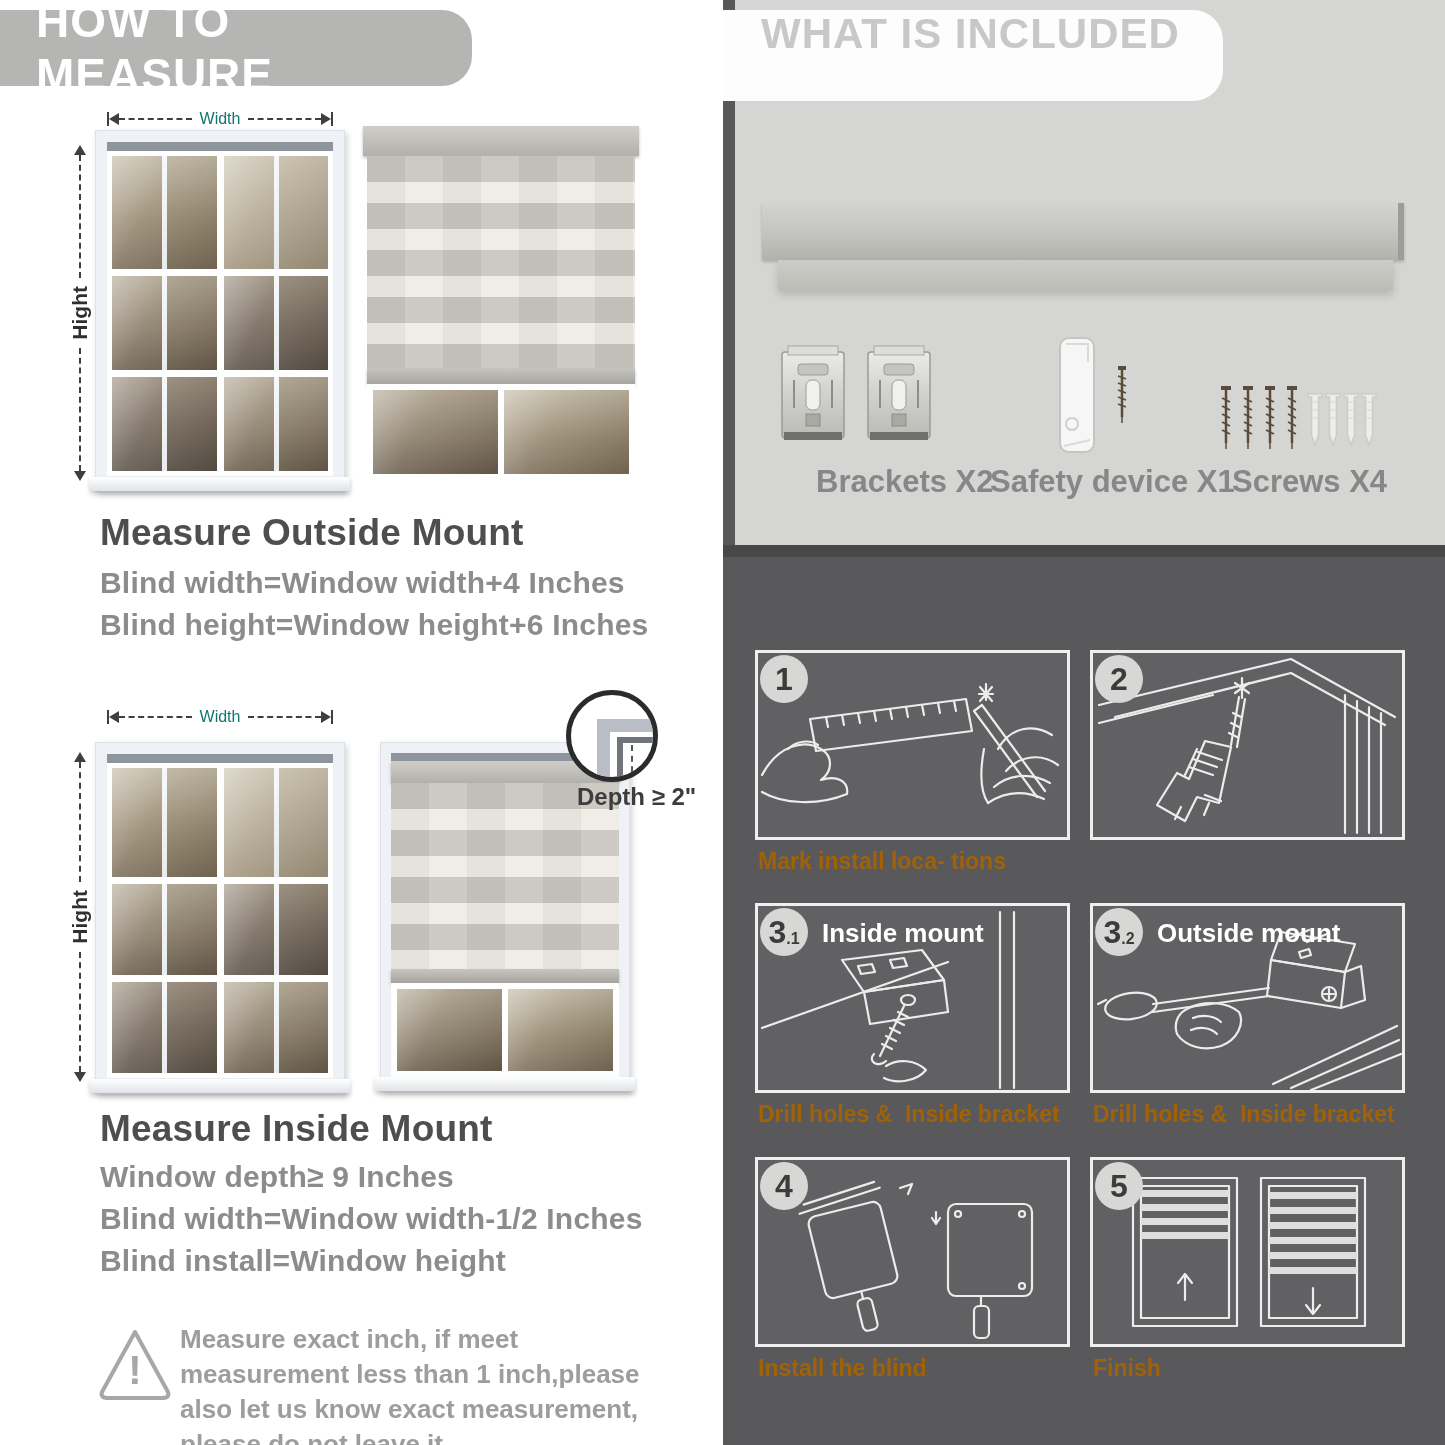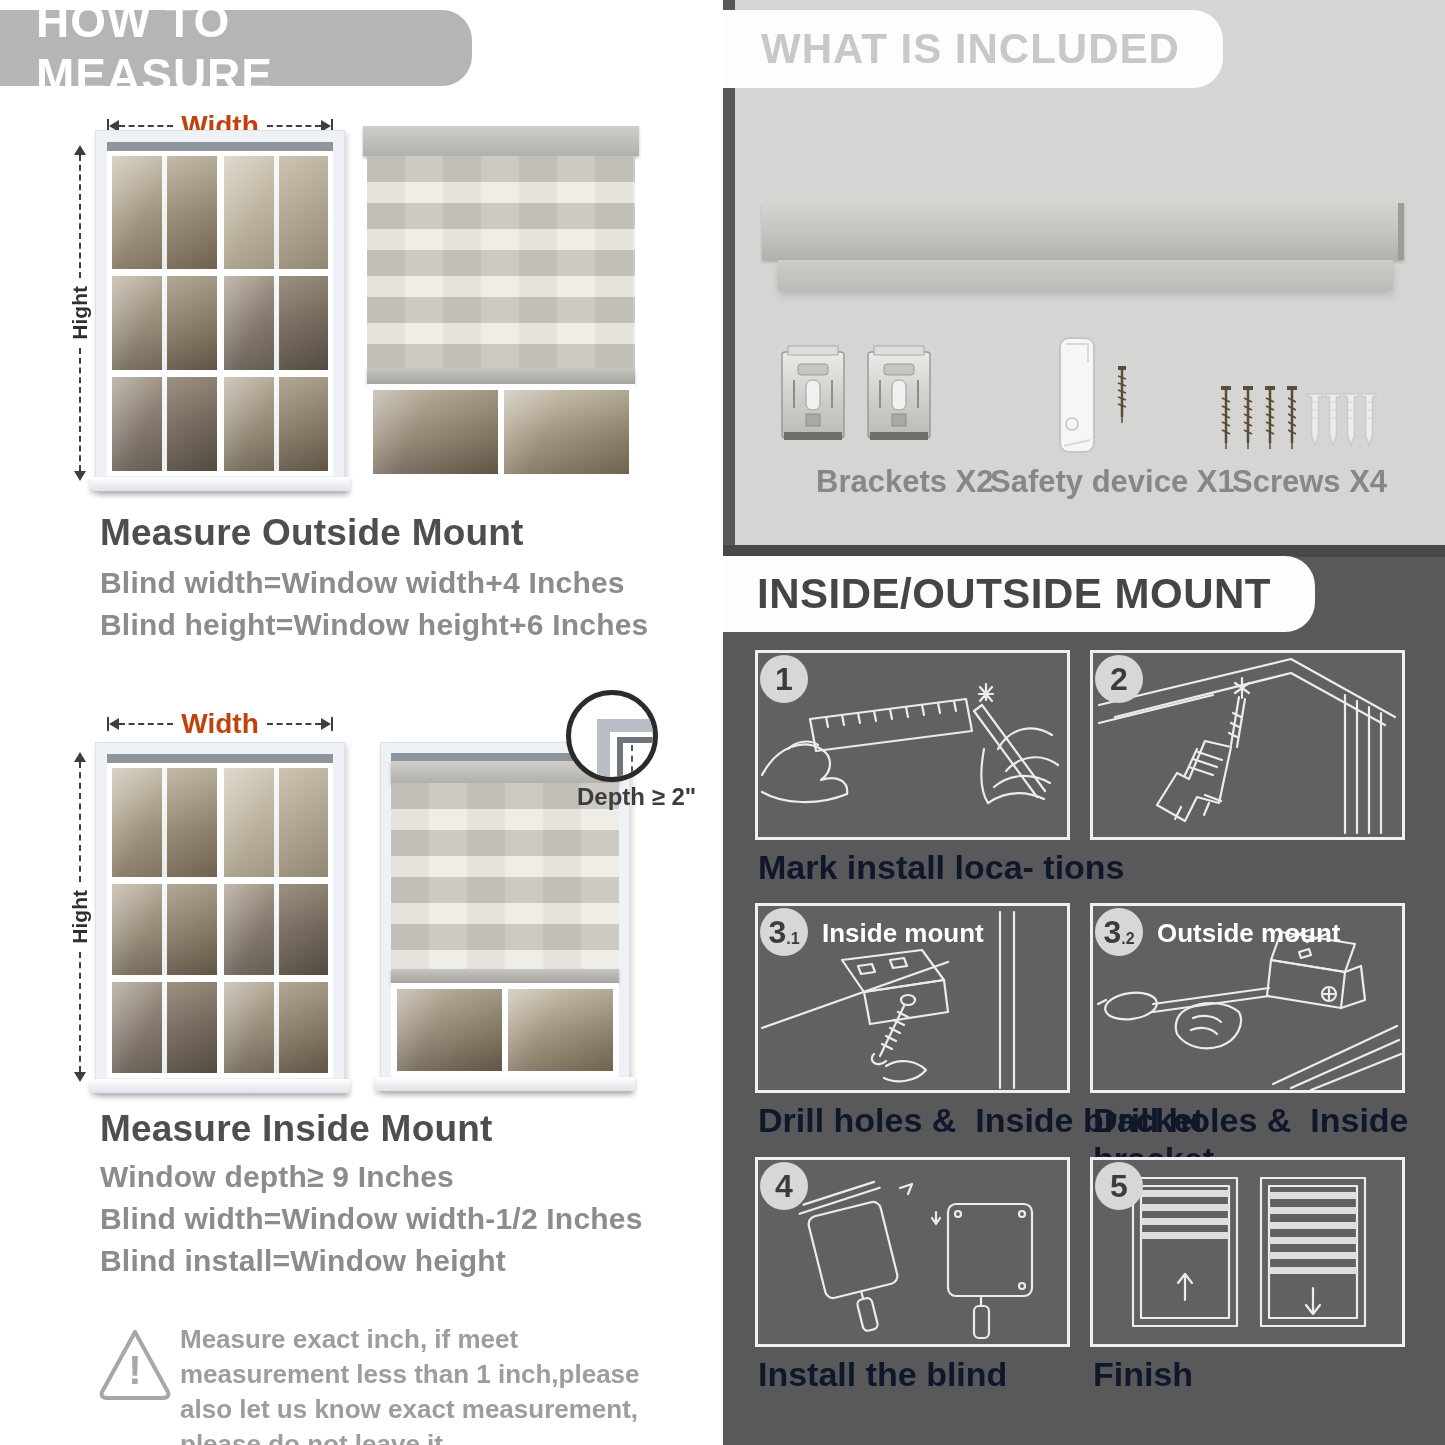--- a/index.html
+++ b/index.html
@@ -45,21 +45,21 @@
   .stripes::after{content:"";position:absolute;inset:0;
     background:repeating-linear-gradient(90deg,rgba(0,0,0,.04) 0 38px,rgba(255,255,255,.06) 38px 76px);}
   .cassette{background:linear-gradient(180deg,#cfcec8,#b1b0aa);box-shadow:0 2px 3px rgba(0,0,0,.25);}
   .rail{background:linear-gradient(180deg,#c6c5bf,#a5a49e);box-shadow:0 2px 3px rgba(0,0,0,.25);}
   .mini-panes{background:#ffffff;display:grid;grid-template-columns:1fr 1fr;gap:6px;padding:6px;box-sizing:border-box;}
 
   
   .h-dim{display:flex;align-items:center;}
   .h-dim .bar{width:2px;height:14px;background:#3e3e3e;}
   .h-dim .dash{flex:1;border-top:2px dashed #3e3e3e;height:0;}
-  .h-dim .lab{margin:0 8px;font-size:28px;font-weight:bold;color:#c2410c;}
+  .h-dim .lab{margin:0 8px;font-size:16px;font-weight:normal;color:#0f766e;}
   .arr{width:0;height:0;border:6px solid transparent;}
   .arr-l{border-right:10px solid #3e3e3e;border-left:none;}
   .arr-r{border-left:10px solid #3e3e3e;border-right:none;}
   .arr-u{border-bottom:10px solid #3e3e3e;border-top:none;}
   .arr-d{border-top:10px solid #3e3e3e;border-bottom:none;}
   .v-dim{display:flex;flex-direction:column;align-items:center;}
   .v-dim .dash{flex:1;border-left:2px dashed #3e3e3e;width:0;}
   .v-dim .lab{margin:8px 0;font-size:21px;font-weight:bold;color:#2f2f2f;
     writing-mode:vertical-rl;transform:rotate(180deg);}
 
@@ -73,22 +73,22 @@
   .mag-dash{position:absolute;left:60px;top:50px;height:38px;border-left:2px dashed #555;}
   .depth-lab{font-size:24px;font-weight:bold;color:#3c3c3c;}
 
   
   .warn-text{width:460px;font-size:26px;line-height:35px;font-weight:bold;color:#9d9d9d;}
 
   
   .right-dark-bg{left:723px;top:0;width:722px;height:1445px;background:#59595b;}
   .included-box{left:735px;top:0;width:710px;height:545px;background:#d5d5d3;}
   .hdr-included{
-    left:723px;top:10px;width:500px;height:78px;background:#fdfdfd;
-    border-radius:0 30px 30px 0;display:flex;align-items:center;
+    left:723px;top:10px;width:500px;height:91px;background:#fdfdfd;
+    border-radius:0 30px 30px 0;display:flex;
     padding-left:38px;box-sizing:border-box;
     color:#c8c8c8;font-size:42px;font-weight:bold;letter-spacing:1px;
   }
   .blind-label{left:939px;top:140px;width:300px;text-align:center;
     font-size:34px;font-weight:bold;color:#6e6e6e;}
   .headrail-main{left:762px;top:203px;width:642px;height:57px;
     background:linear-gradient(180deg,#d3d3cf 0%,#c3c3bf 55%,#b2b2ad 100%);
     border-right:6px solid #9d9d98;box-sizing:border-box;box-shadow:0 2px 3px rgba(0,0,0,.2);}
   .headrail-lip{left:778px;top:260px;width:615px;height:30px;
     background:linear-gradient(180deg,#ccccc8,#bcbcb7);
@@ -103,21 +103,21 @@
     padding-left:34px;box-sizing:border-box;
     color:#454545;font-size:42px;font-weight:bold;letter-spacing:.5px;
   }
   .step{width:315px;height:190px;border:3px solid #efefef;background:#616163;box-sizing:border-box;}
   .step svg{position:absolute;inset:0;width:100%;height:100%;}
   .badge{position:absolute;left:2px;top:2px;width:48px;height:48px;border-radius:50%;
     background:#d7d7d5;display:flex;align-items:center;justify-content:center;
     font-size:32px;font-weight:bold;color:#3c3c3c;}
   .badge .sub{font-size:16px;margin-top:14px;}
   .step-title{position:absolute;left:64px;top:12px;font-size:26px;font-weight:bold;color:#ffffff;}
-  .caption{font-size:34px;font-weight:bold;color:#0f172a;white-space:pre-wrap;}
+  .caption{font-size:23px;font-weight:bold;color:#a16207;white-space:pre-wrap;}
   .lineart{stroke:#ececec;stroke-width:2.2;fill:none;stroke-linecap:round;stroke-linejoin:round;}
 </style>
 </head>
 <body>
 
 <div class="abs" style="inset:0;">
 
   <div>
 
     <div class="abs hdr-measure">
@@ -320,23 +320,20 @@
       <use href="#anchor" x="108" y="6"></use>
       <use href="#anchor" x="126" y="6"></use>
       <use href="#anchor" x="144" y="6"></use>
   </svg>
 
   <div class="abs item-label" style="left:816px;top:464px;">Brackets X2</div>
   <div class="abs item-label" style="left:990px;top:464px;">Safety device X1</div>
   <div class="abs item-label" style="left:1232px;top:464px;">Screws X4</div>
 
   <div class="abs mount-topline"></div>
-  <div class="abs hdr-mount">
-    <span>INSIDE/OUTSIDE MOUNT</span>
-  </div>
 
   <div class="abs step" style="left:755px;top:650px;">
     <svg viewBox="0 0 309 184">
       <g class="lineart">
         <path d="M4 122 C20 92 46 86 63 96 C75 103 75 118 63 127 C79 122 91 128 89 141 C60 153 24 151 4 139"></path>
         <path d="M30 96 C38 88 52 86 60 92"></path>
         <path d="M52 66 L208 46 L214 78 L58 98 Z"></path>
         <path d="M68 64 l2 10 M84 62 l2 10 M100 60 l2 10 M116 58 l2 10 M132 56 l2 10 M148 54 l2 10 M164 52 l2 10 M180 50 l2 10 M196 48 l2 10"></path>
         <path d="M222 34 l12 14 M234 34 l-12 14 M221 41 h14 M228 31 v16"></path>
         <path d="M224 52 L287 138 M216 58 L279 144 M224 52 L216 58"></path>

